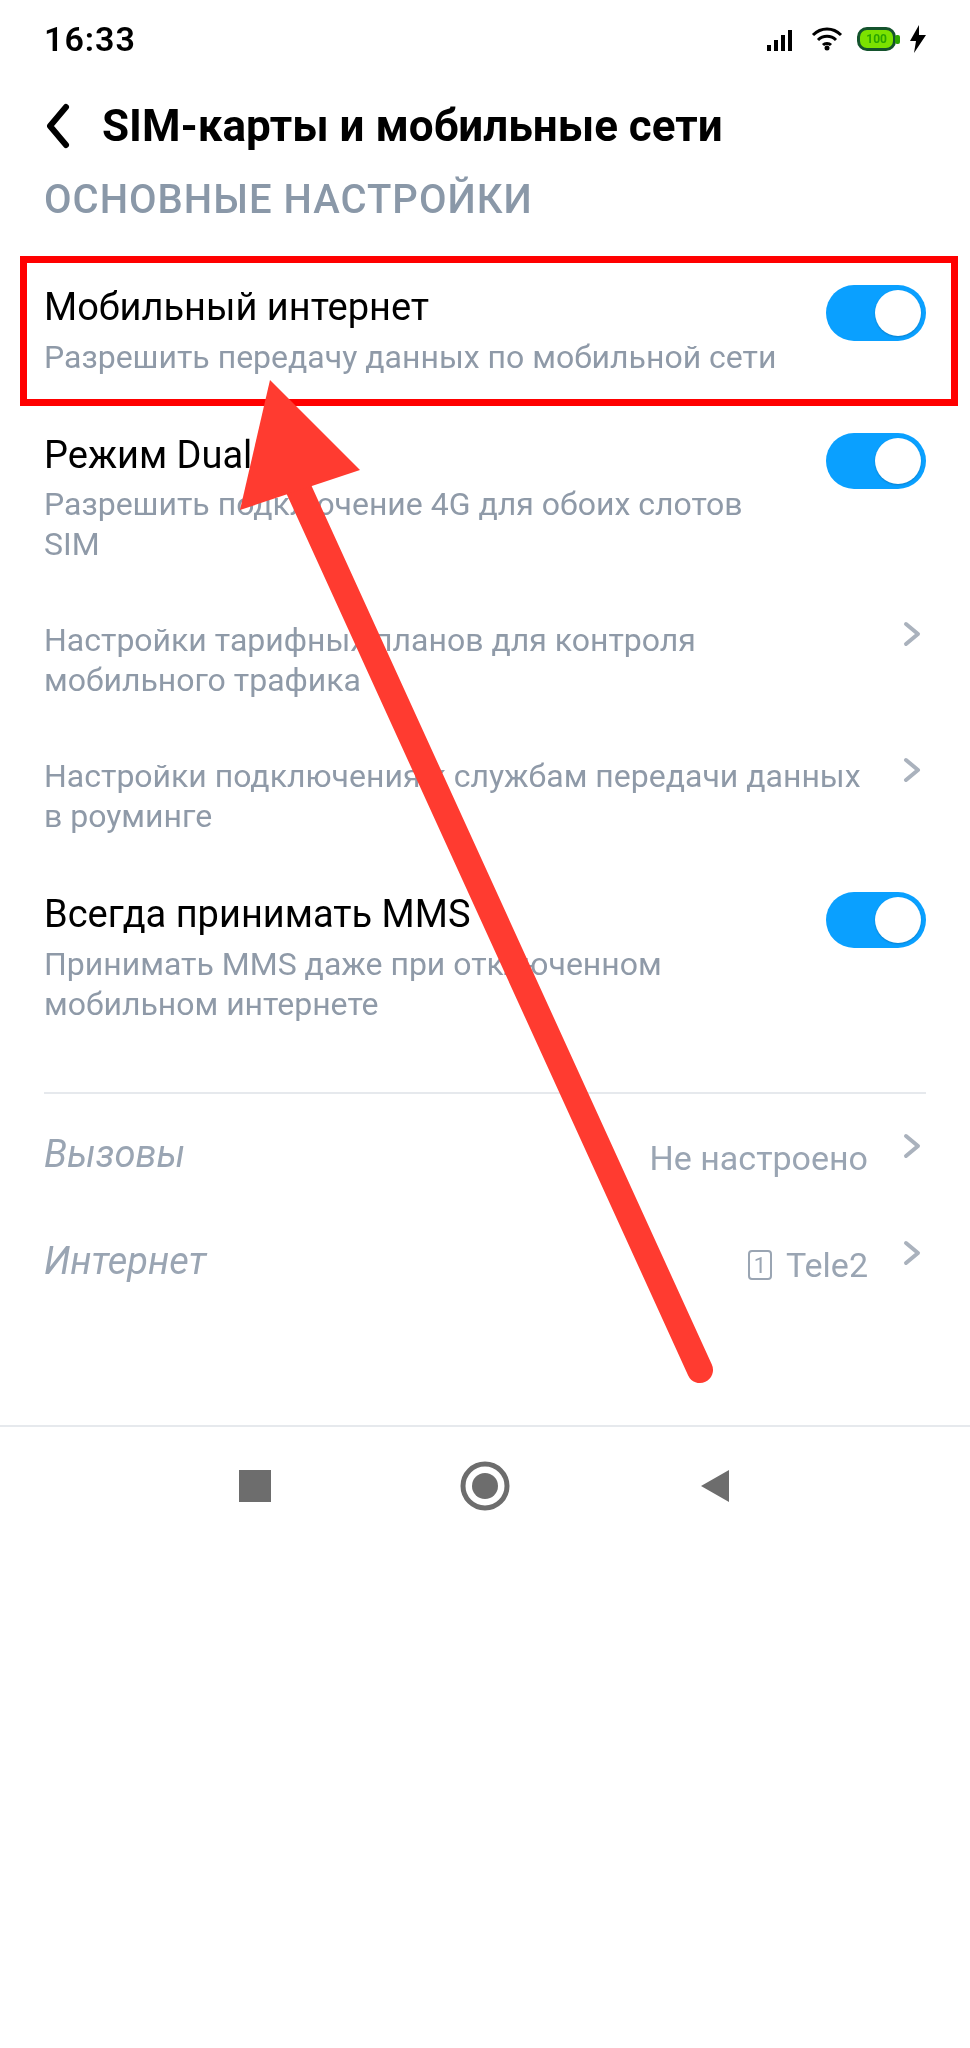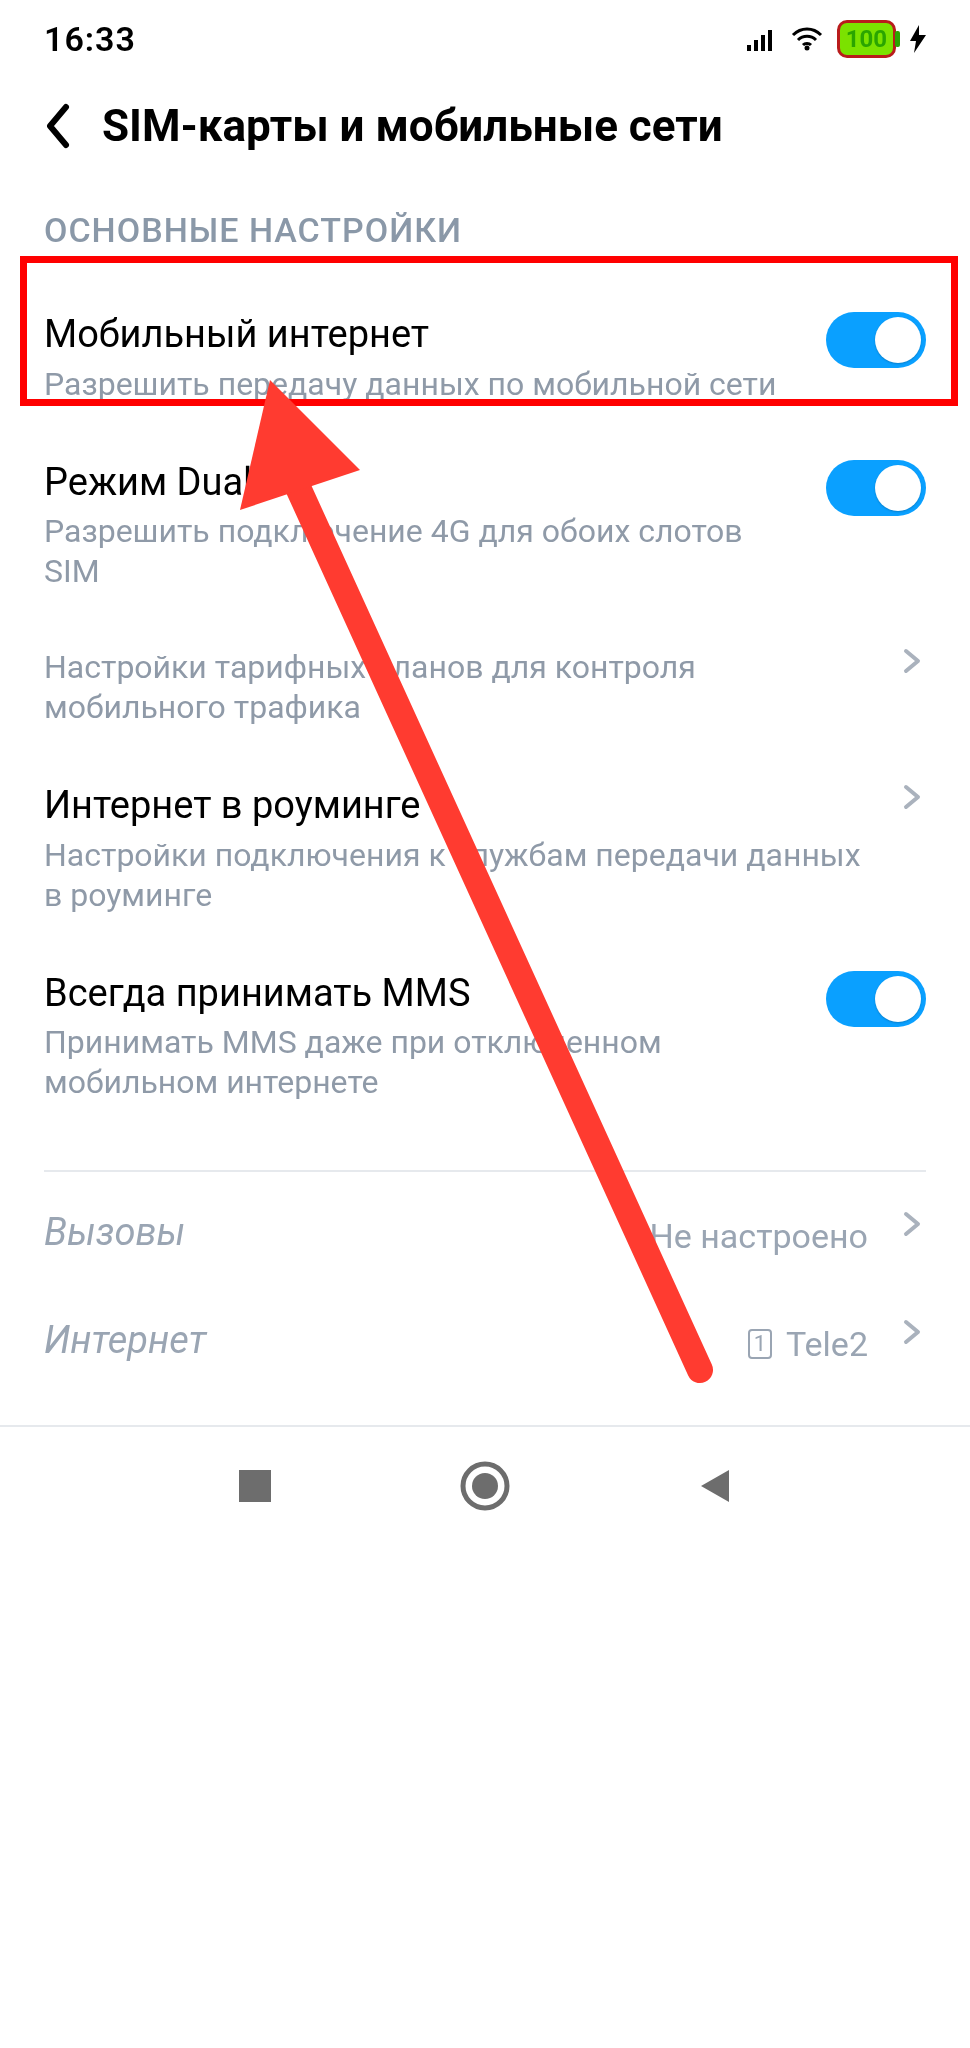--- a/index.html
+++ b/index.html
@@ -4,32 +4,32 @@
 <style>
   * { box-sizing: border-box; margin: 0; padding: 0; }
   html, body { width: 970px; height: 2048px; background: #ffffff; font-family: -apple-system, Roboto, "Helvetica Neue", Arial, sans-serif; color: #000; }
   .screen { position: relative; width: 970px; height: 1545px; background: #fff; overflow: hidden; }
 
   
   .status-bar { position: absolute; top: 0; left: 0; right: 0; height: 78px; display: flex; align-items: center; justify-content: space-between; padding: 0 44px; }
   .status-time { font-size: 34px; font-weight: 600; color: #000; letter-spacing: 1px; }
   .status-right { display: flex; align-items: center; gap: 14px; }
   .signal-icon, .wifi-icon, .battery-box, .bolt-icon { display: inline-flex; align-items: center; }
-  .battery-box { border: 3px solid #b91c1c; border-radius: 10px; padding: 2px 6px; color: #2aa500; font-size: 24px; font-weight: 700; background: #7be200; position: relative; }
+  .battery-box { border: 3px solid #14532d; border-radius: 10px; padding: 2px 6px; color: #2aa500; font-size: 12px; font-weight: 700; background: #7be200; position: relative; }
   .battery-box::after { content: ""; position: absolute; right: -7px; top: 25%; width: 5px; height: 50%; background: #2aa500; border-radius: 2px; }
 
   
   .page-header { position: absolute; top: 78px; left: 0; right: 16px; height: 96px; display: flex; align-items: center; padding: 0 34px; gap: 22px; }
   .back-chevron { width: 46px; height: 46px; display: flex; align-items: center; justify-content: center; }
   .page-title { font-size: 44px; font-weight: 700; color: #000; }
 
   
   .content { position: absolute; top: 174px; left: 0; right: 0; bottom: 120px; padding: 0 44px; }
 
-  .section-label { font-size: 34px; font-weight: 500; color: #8a98a8; letter-spacing: 1px; margin: 36px 0 34px 0; }
+  .section-label { font-size: 40px; font-weight: 500; color: #8a98a8; letter-spacing: 1px; margin: 2px 0 34px 0; }
   .section-label.second { margin-top: 90px; }
 
   .row { display: flex; justify-content: space-between; padding: 28px 0; gap: 20px; }
   .row-text { flex: 1; }
   .row-title { font-size: 38px; font-weight: 400; color: #000; line-height: 1.2; margin-bottom: 6px; }
   .row-sub { font-size: 32px; color: #8f9aa8; line-height: 1.25; }
   .row-value { font-size: 34px; color: #9aa5b3; margin-right: 10px; display: flex; align-items: center; gap: 14px; }
   .row-value .sim-badge { font-size: 22px; border: 2px solid #9aa5b3; border-radius: 4px; width: 24px; height: 30px; display:inline-flex; align-items:center; justify-content:center; }
 
   .toggle { width: 100px; height: 56px; border-radius: 28px; position: relative; flex: 0 0 auto; }
@@ -130,21 +130,20 @@
       </div>
       <span class="chevron-right">
         <svg width="28" height="28" viewBox="0 0 28 28">
             <path d="M8 4 L20 14 L8 24" fill="none" stroke="#aab2bd" stroke-width="4" stroke-linecap="round" stroke-linejoin="round"></path>
           </svg>
       </span>
     </div>
 
     <div class="row">
       <div class="row-text">
-        <div class="row-title">Интернет в роуминге</div>
         <div class="row-sub">Настройки подключения к службам передачи данных в роуминге</div>
       </div>
       <span class="chevron-right">
         <svg width="28" height="28" viewBox="0 0 28 28">
             <path d="M8 4 L20 14 L8 24" fill="none" stroke="#aab2bd" stroke-width="4" stroke-linecap="round" stroke-linejoin="round"></path>
           </svg>
       </span>
     </div>
 
     <div class="row">

